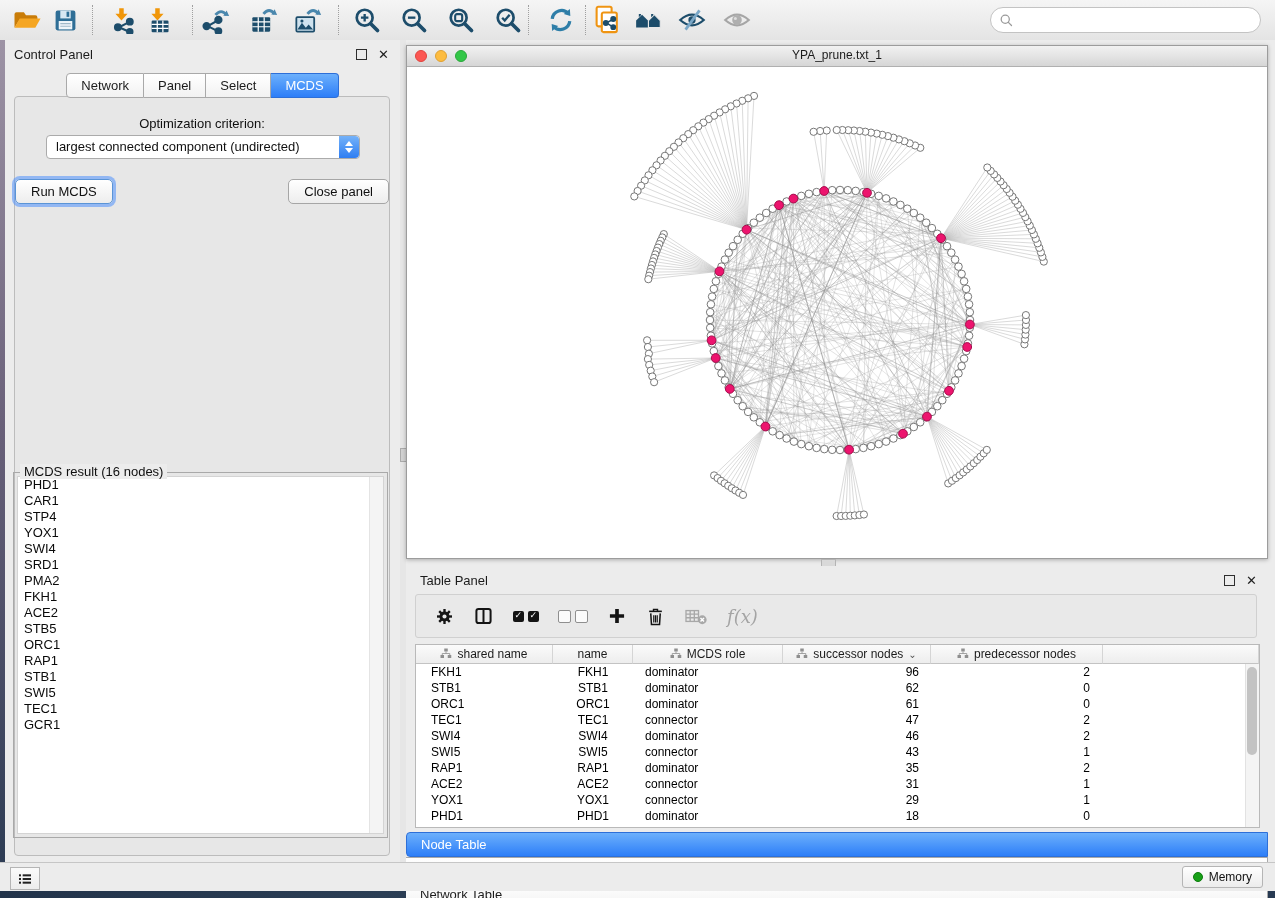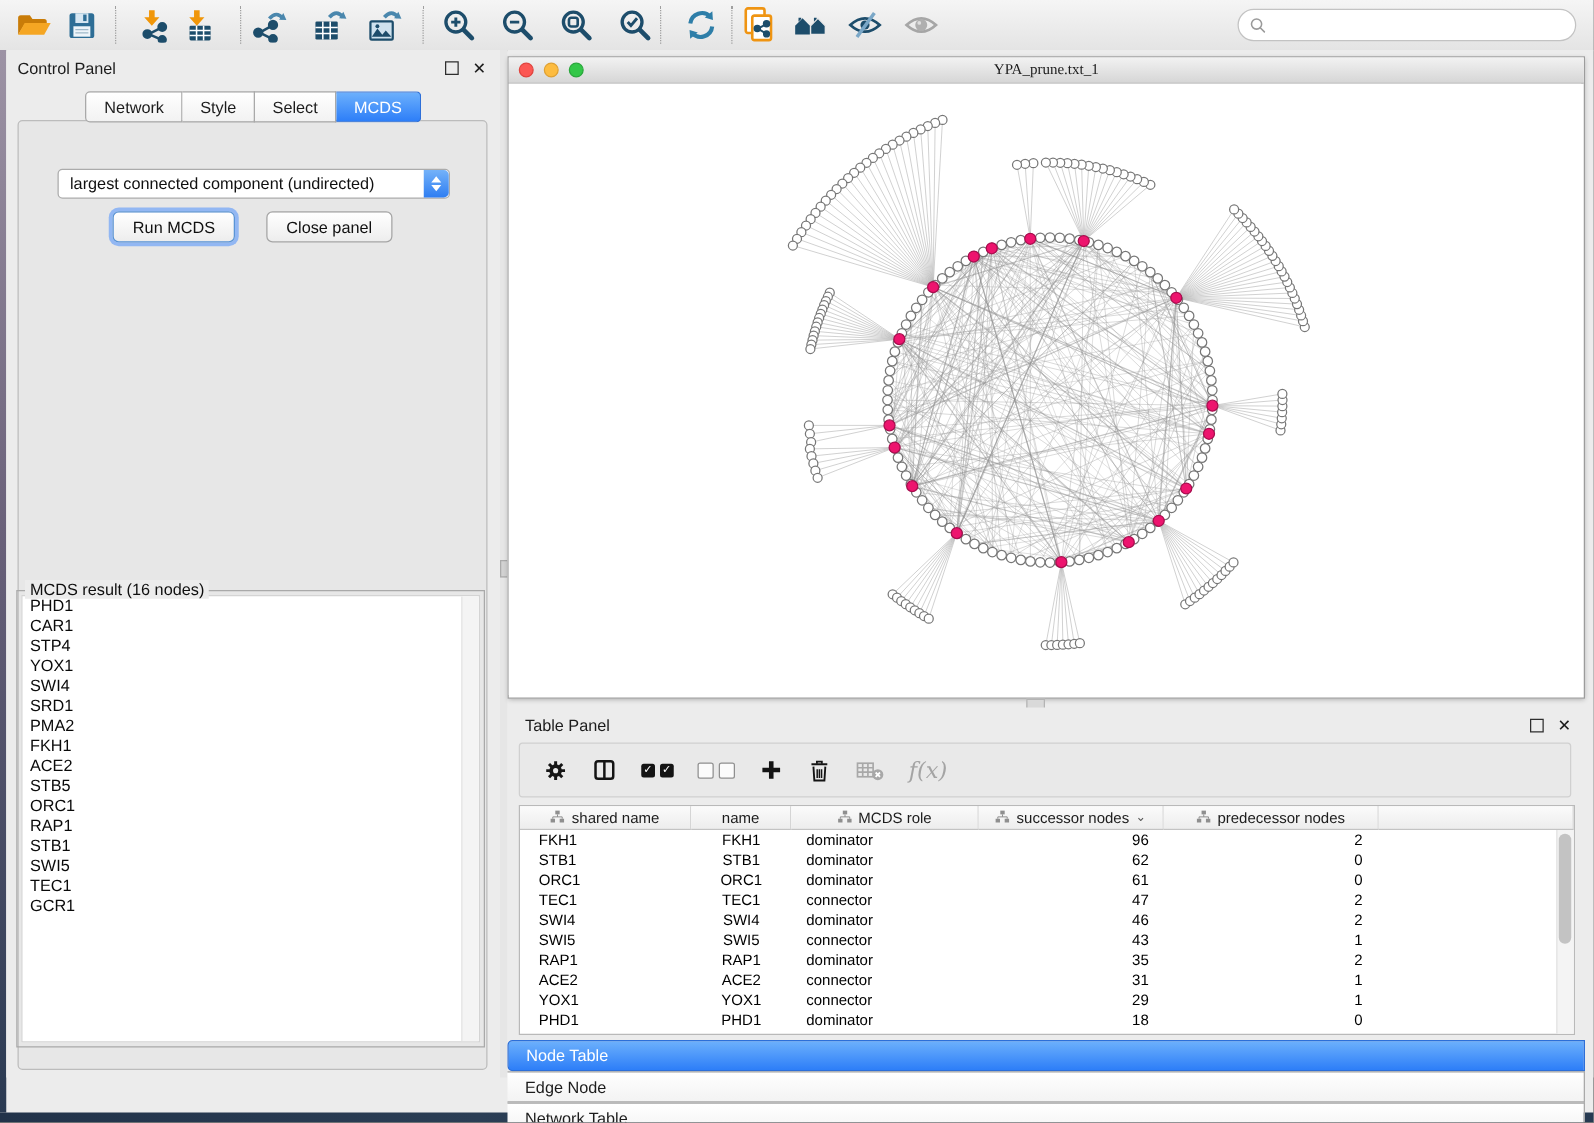--- a/index.html
+++ b/index.html
@@ -42,21 +42,21 @@
     background:#e7e7e7;border:1px solid #bcbcbc;border-radius:4px;}
   .opt-label{margin-top:19px;text-align:center;font-size:13px;color:#101010;}
   .dropdown{position:absolute;left:31px;top:38px;width:312px;height:22px;background:#fff;
     border:1px solid #ababab;border-radius:4px;cursor:pointer;}
   .dd-value{font-size:13px;color:#101010;line-height:21px;padding-left:9px;white-space:nowrap;overflow:hidden;}
   .dd-spinner{position:absolute;right:0;top:0;width:20px;height:22px;border-radius:0 4px 4px 0;
     background:linear-gradient(#74b2f9,#2f7ef2);display:flex;flex-direction:column;
     align-items:center;justify-content:center;gap:2px;}
   .dd-up{width:0;height:0;border-left:4px solid transparent;border-right:4px solid transparent;border-bottom:5px solid #fff;}
   .dd-down{width:0;height:0;border-left:4px solid transparent;border-right:4px solid transparent;border-top:5px solid #fff;}
-  .btn-row{position:absolute;left:0;top:72px;width:100%;display:flex;justify-content:center;gap:25px;}
+  .btn-row{position:absolute;left:0;top:82px;width:100%;display:flex;justify-content:space-between;gap:25px;}
   .btn{font-size:13px;background:linear-gradient(#ffffff,#ededed);border:1px solid #a6a6a6;
     border-radius:5px;padding:4px 15px;color:#101010;cursor:pointer;}
   .btn.focused{box-shadow:0 0 0 3px rgba(77,144,254,.55);border-color:#5a94d6;}
 
   .result-group{position:absolute;left:8px;top:424px;width:375px;height:374px;}
   .rg-legend{position:absolute;left:7px;top:0;font-size:13px;color:#101010;background:#ececec;
     padding:0 4px;z-index:2;}
   .rg-border{position:absolute;left:0;top:8px;right:0;bottom:0;border:1px solid #a9a9a9;}
   .rg-list{position:absolute;left:4px;top:12px;right:4px;bottom:4px;background:#fff;
     border:1px solid #d4d4d4;overflow:hidden;}
@@ -64,21 +64,21 @@
   .rg-scroll{position:absolute;right:0;top:0;bottom:0;width:13px;background:#f4f4f4;border-left:1px solid #e4e4e4;}
 
   
   .v-splitter{position:absolute;left:400px;top:40px;width:6px;height:822px;background:#e6e6e6;cursor:col-resize;}
   .v-handle{position:absolute;left:0;top:408px;width:5px;height:12px;background:#d2d2d2;border:1px solid #ababab;}
   .h-handle{position:absolute;left:831px;top:558px;width:13px;height:7px;background:#d9d9d9;border:1px solid #b4b4b4;cursor:row-resize;}
 
   
   .right-region{position:absolute;left:406px;top:40px;width:869px;height:822px;background:#ececec;}
   .internal-frame{position:absolute;left:0;top:5px;width:860px;height:512px;background:#fff;
-    border:1px solid #9c9c9c;box-shadow:0 1px 4px rgba(0,0,0,.28);font-family:Liberation Serif, serif;}
+    border:1px solid #9c9c9c;box-shadow:0 1px 4px rgba(0,0,0,.28);}
   .frame-titlebar{position:relative;height:20px;background:linear-gradient(#f2f2f2,#d6d6d6);
     border-bottom:1px solid #b0b0b0;text-align:center;cursor:default;}
   .traffic{position:absolute;left:8px;top:4px;display:flex;gap:8px;}
   .tl{width:12px;height:12px;border-radius:50%;cursor:pointer;}
   .tl.red{background:#fc5753;border:1px solid #e0443e;box-sizing:border-box;}
   .tl.yellow{background:#fdbc40;border:1px solid #dfa133;box-sizing:border-box;}
   .tl.green{background:#33c748;border:1px solid #2aa73c;box-sizing:border-box;}
   .frame-title{font-size:12px;line-height:19px;color:#1c1c1c;}
   .net-canvas{position:absolute;left:0;top:21px;width:858px;height:489px;background:#fff;overflow:hidden;}
 
@@ -288,25 +288,26 @@
   <div class="control-panel">
     <div class="panel-titlebar">
       <div class="panel-title">Control Panel</div>
       <div class="panel-btns">
         <div class="float-box"></div>
         <div class="close-x">✕</div>
       </div>
     </div>
     <div class="ctab-row" id="ctab-row">
         <div class="ctab">Network</div>
-        <div class="ctab">Style</div>
+        <div class="ctab">Panel</div>
         <div class="ctab">Select</div>
         <div class="ctab active">MCDS</div>
       </div>
     <div class="tab-panel">
+      <div class="opt-label">Optimization criterion:</div>
       <div class="dropdown">
         <div class="dd-value">largest connected component (undirected)</div>
         <div class="dd-spinner">
             <div class="dd-up"></div>
             <div class="dd-down"></div>
           </div>
       </div>
       <div class="btn-row">
         <button class="btn focused">Run MCDS</button>
         <button class="btn">Close panel</button>
@@ -1280,14 +1281,32 @@
 
       <div class="seg-row" id="seg-row">
           <div class="seg active">Node Table</div>
           <div class="seg">Edge Node</div>
           <div class="seg">Network Table</div>
           <div class="seg">Motifs</div>
         </div>
     </div>
   </div>
 
+  <div class="status-bar">
+    <div class="list-btn">
+      <svg width="16" height="16" viewBox="0 0 24 24">
+          <g fill="#222">
+            <rect x="3" y="5" width="3" height="3"></rect>
+            <rect x="3" y="10.5" width="3" height="3"></rect>
+            <rect x="3" y="16" width="3" height="3"></rect>
+            <rect x="8.5" y="5" width="12.5" height="3"></rect>
+            <rect x="8.5" y="10.5" width="12.5" height="3"></rect>
+            <rect x="8.5" y="16" width="12.5" height="3"></rect>
+          </g>
+        </svg>
+    </div>
+    <div class="memory-btn">
+      <div class="mem-dot"></div>
+      <span>Memory</span>
+    </div>
+  </div>
 
 </div>
 
 </body></html>

